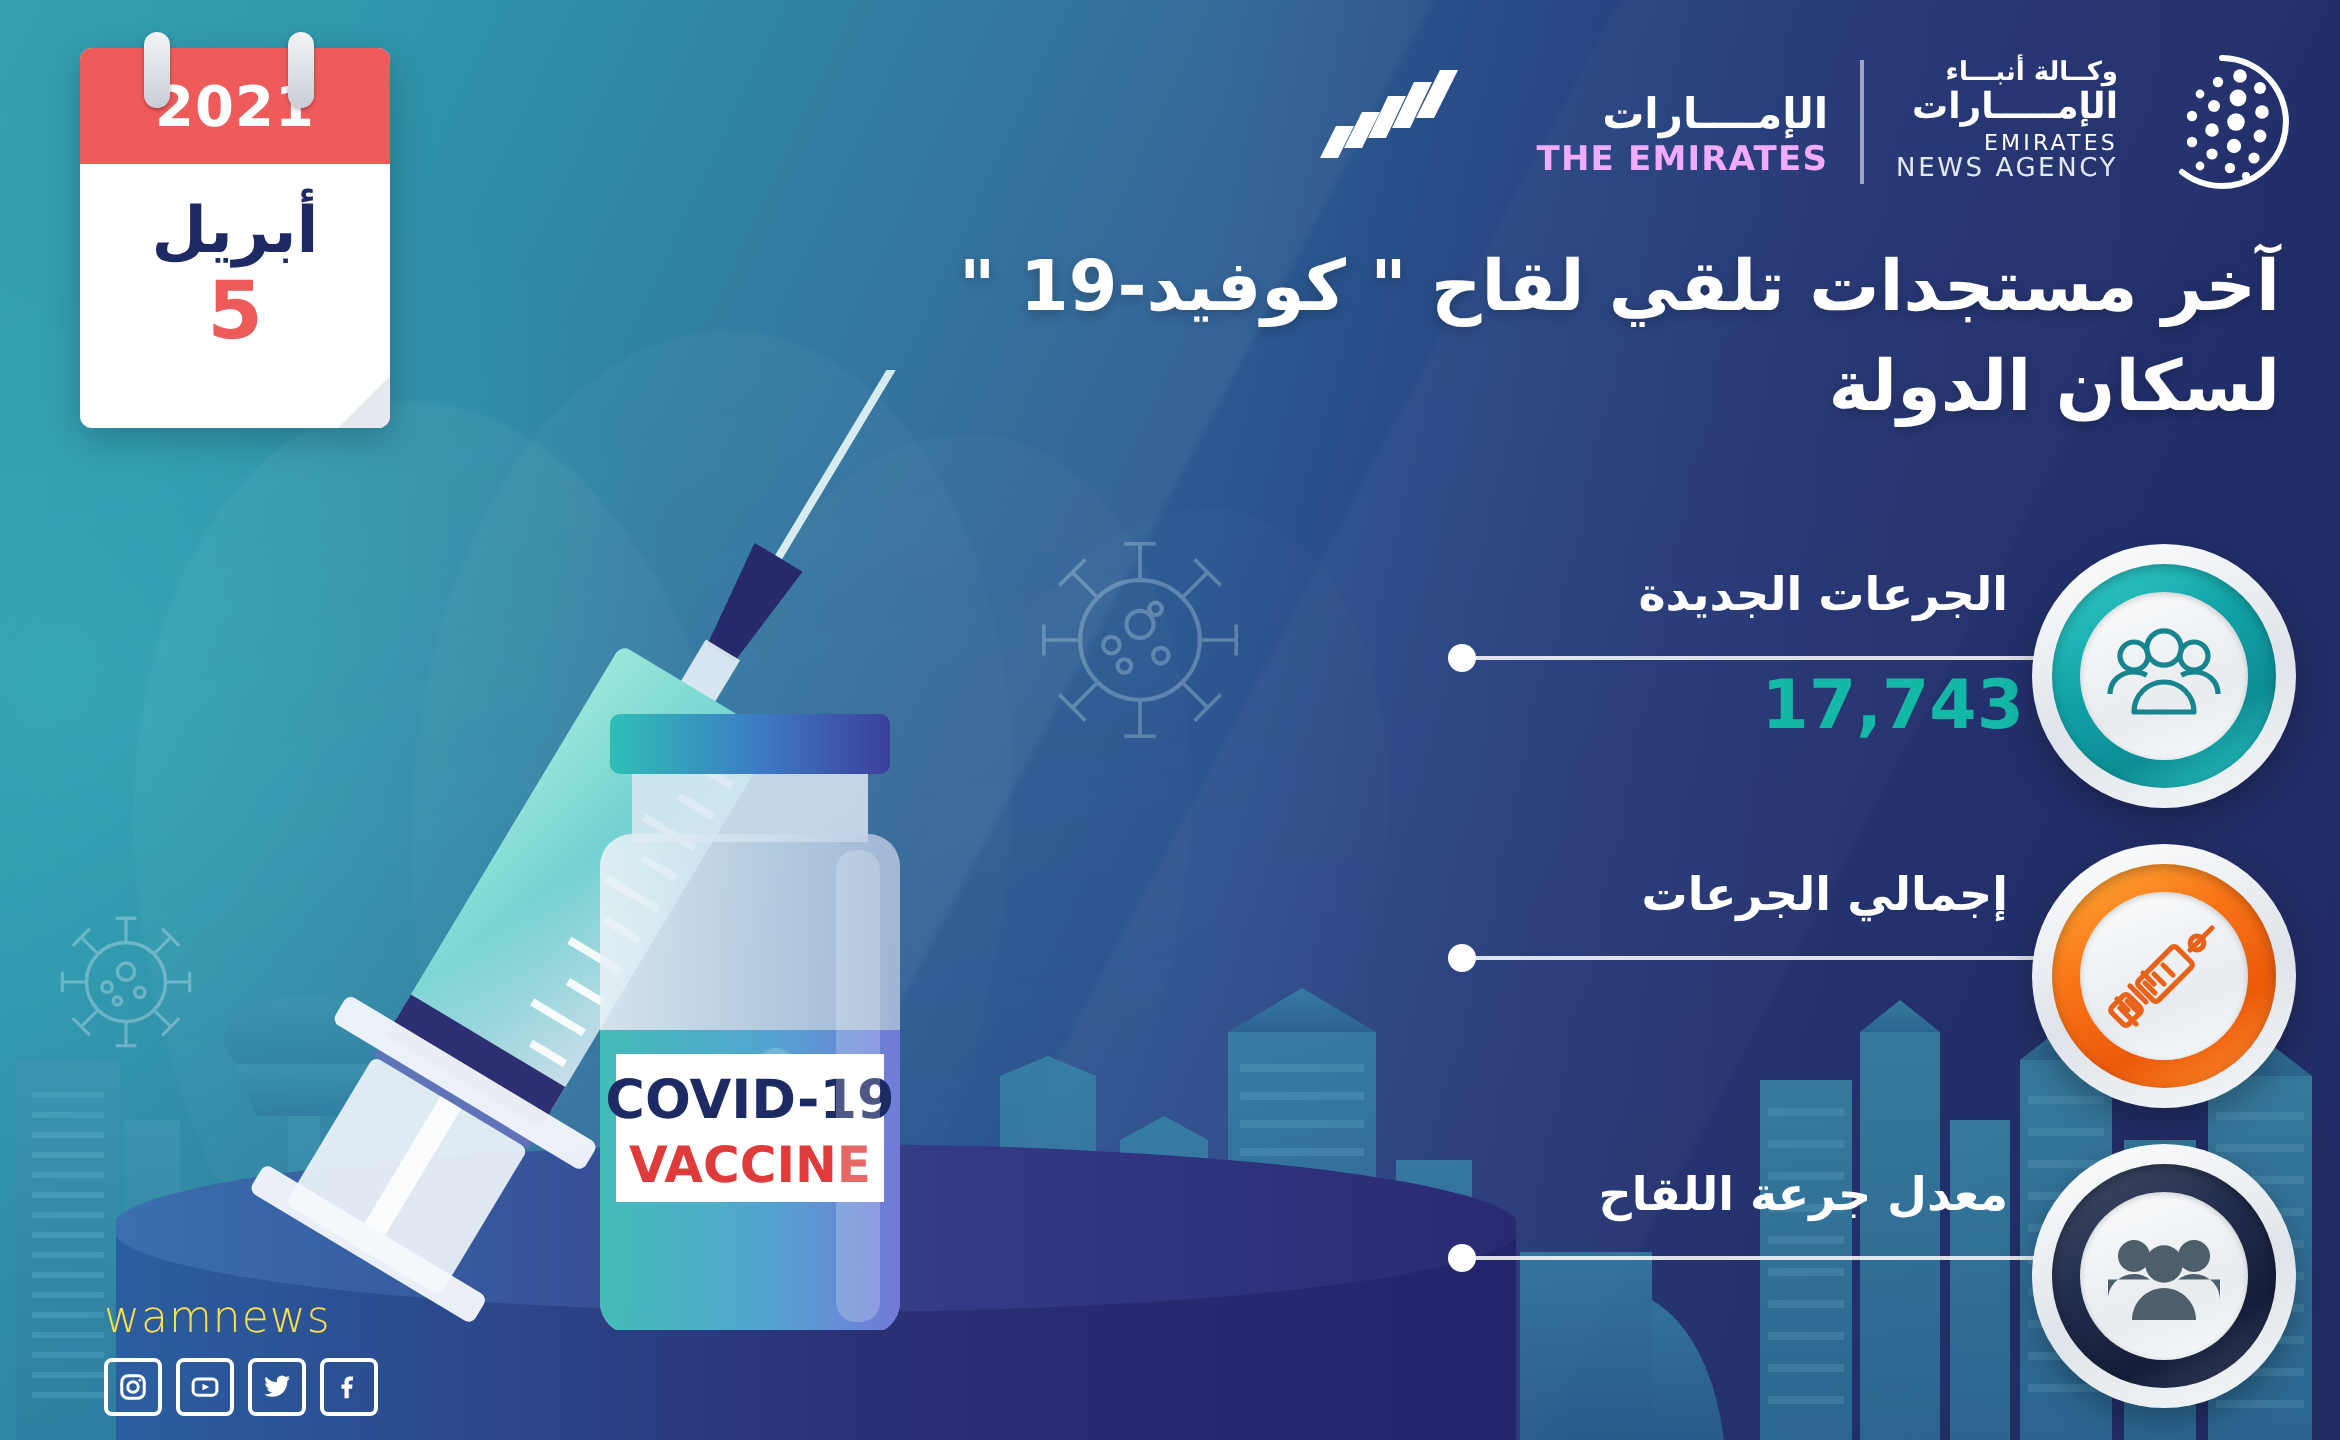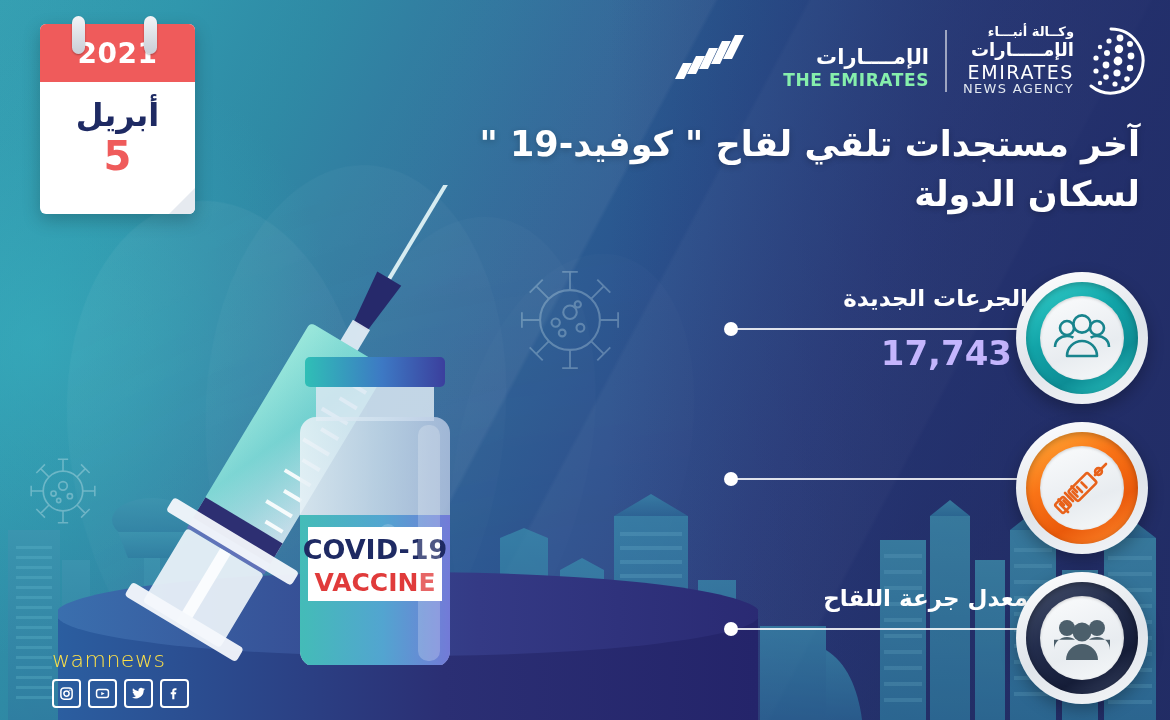--- a/index.html
+++ b/index.html
@@ -53,48 +53,48 @@
   .ring{position:absolute;top:10px;width:13px;height:38px;border-radius:7px;
         background:linear-gradient(180deg,#f2f4f7,#c9ced6);box-shadow:0 1px 2px rgba(0,0,0,.3);}
   .ring.r1{left:32px;}
   .ring.r2{left:104px;}
 
   
   .logos{position:absolute;right:24px;top:20px;display:flex;align-items:center;gap:16px;height:82px;}
   .logo-emirates{display:flex;align-items:flex-end;gap:12px;}
   .emir-txt{display:flex;flex-direction:column;align-items:flex-end;line-height:1;margin-left:20px;}
   .emir-ar{color:#fff;font-size:21px;font-weight:700;letter-spacing:2px;direction:rtl;}
-  .emir-en{color:#86efac;font-size:17px;font-weight:700;letter-spacing:.6px;margin-top:4px;}
+  .emir-en{color:#f0abfc;font-size:17px;font-weight:700;letter-spacing:.6px;margin-top:4px;}
   .divider{width:2px;height:62px;background:rgba(255,255,255,.55);}
-  .logo-wam{display:flex;align-items:center;gap:2px;}
+  .logo-wam{display:flex;align-items:center;gap:17px;}
   .wam-txt{display:flex;flex-direction:column;align-items:flex-end;line-height:1.08;}
   .wam-ar1{color:#fff;font-size:13px;font-weight:600;letter-spacing:1px;direction:rtl;}
   .wam-ar2{color:#fff;font-size:18px;font-weight:600;letter-spacing:1px;direction:rtl;}
-  .wam-en1{color:#fff;font-size:19px;font-weight:500;letter-spacing:1.6px;margin-top:3px;}
+  .wam-en1{color:#fff;font-size:11px;font-weight:500;letter-spacing:1.6px;margin-top:3px;}
   .wam-en2{color:#e2e8f0;font-size:13px;font-weight:400;letter-spacing:1.3px;}
 
   
   .title{position:absolute;right:30px;top:120px;width:760px;text-align:right;direction:rtl;
          color:#ffffff;font-size:35px;font-weight:700;line-height:1.42;
          text-shadow:0 2px 6px rgba(0,0,0,.22);}
 
   
   .stat{position:absolute;right:22px;height:140px;width:420px;}
   .stat.s1{top:272px;}
   .stat.s2{top:422px;}
   .stat.s3{top:572px;}
 
-  .stat-text{position:absolute;right:120px;top:0;width:270px;text-align:right;direction:rtl;}
+  .stat-text{position:absolute;right:144px;top:0;width:270px;text-align:right;direction:rtl;}
   .stat-label{color:#ffffff;font-size:23px;font-weight:700;line-height:1.1;margin-top:14px;}
   .stat-rule{position:absolute;right:126px;top:56px;width:290px;height:2px;background:rgba(255,255,255,.85);}
   .stat-dot{position:absolute;right:410px;top:50px;width:14px;height:14px;border-radius:50%;background:#fff;}
   .stat-value{position:absolute;right:136px;top:62px;width:270px;text-align:right;direction:rtl;
               font-size:34px;font-weight:700;line-height:1.12;}
   .stat-value.small{font-size:24px;top:64px;}
-  .v-teal{color:#c4b5fd;}
+  .v-teal{color:#14b8a6;}
   .v-yellow{color:#f2c73c;}
 
   .badge{position:absolute;right:0;top:0;width:132px;height:132px;border-radius:50%;
          display:flex;align-items:center;justify-content:center;
          box-shadow:0 6px 16px rgba(0,0,0,.28);}
   .badge .outer{position:absolute;inset:0;border-radius:50%;
          background:linear-gradient(160deg,#ffffff,#dfe4ea 55%,#f4f6f8);}
   .badge .ringc{position:absolute;inset:10px;border-radius:50%;}
   .badge .inner{position:absolute;inset:24px;border-radius:50%;
          background:linear-gradient(160deg,#fbfcfd,#e8ecf0 62%,#f7f9fa);
@@ -463,20 +463,23 @@
             <path d="M16 44c0-8.3 6.7-15 15-15s15 6.7 15 15z"></path>
           </g>
         </svg>
       </div>
     </div>
   </div>
 
   <div class="stat s2">
     <div class="stat-dot"></div>
     <div class="stat-rule"></div>
+    <div class="stat-text">
+      <div class="stat-label">إجمالي الجرعات</div>
+    </div>
     <div class="badge">
       <div class="outer"></div>
       <div class="ringc ring-orange"></div>
       <div class="inner">
         <svg width="60" height="60" viewBox="0 0 60 60">
           <g stroke="#e8621a" stroke-width="2.6" fill="none" stroke-linecap="round" stroke-linejoin="round">
             <path d="M43 17 54 6"></path>
             <circle cx="46.5" cy="13.5" r="3.4"></circle>
             <rect x="17" y="22" width="27" height="14" rx="2" transform="rotate(-45 30.5 29)"></rect>
             <path d="M8 46l8 8"></path>

